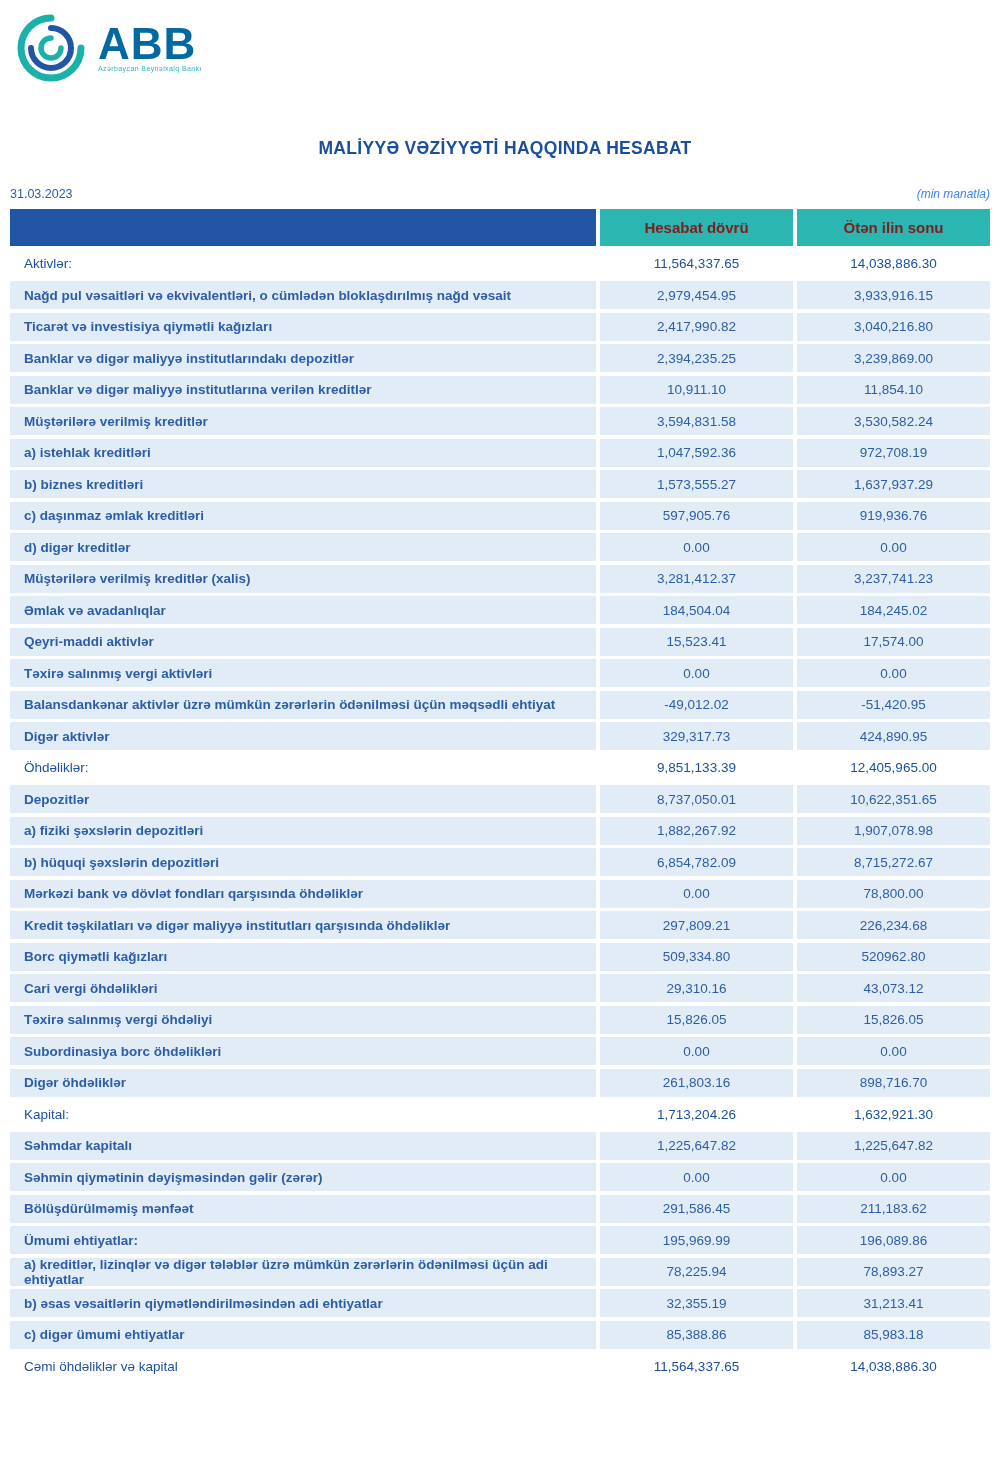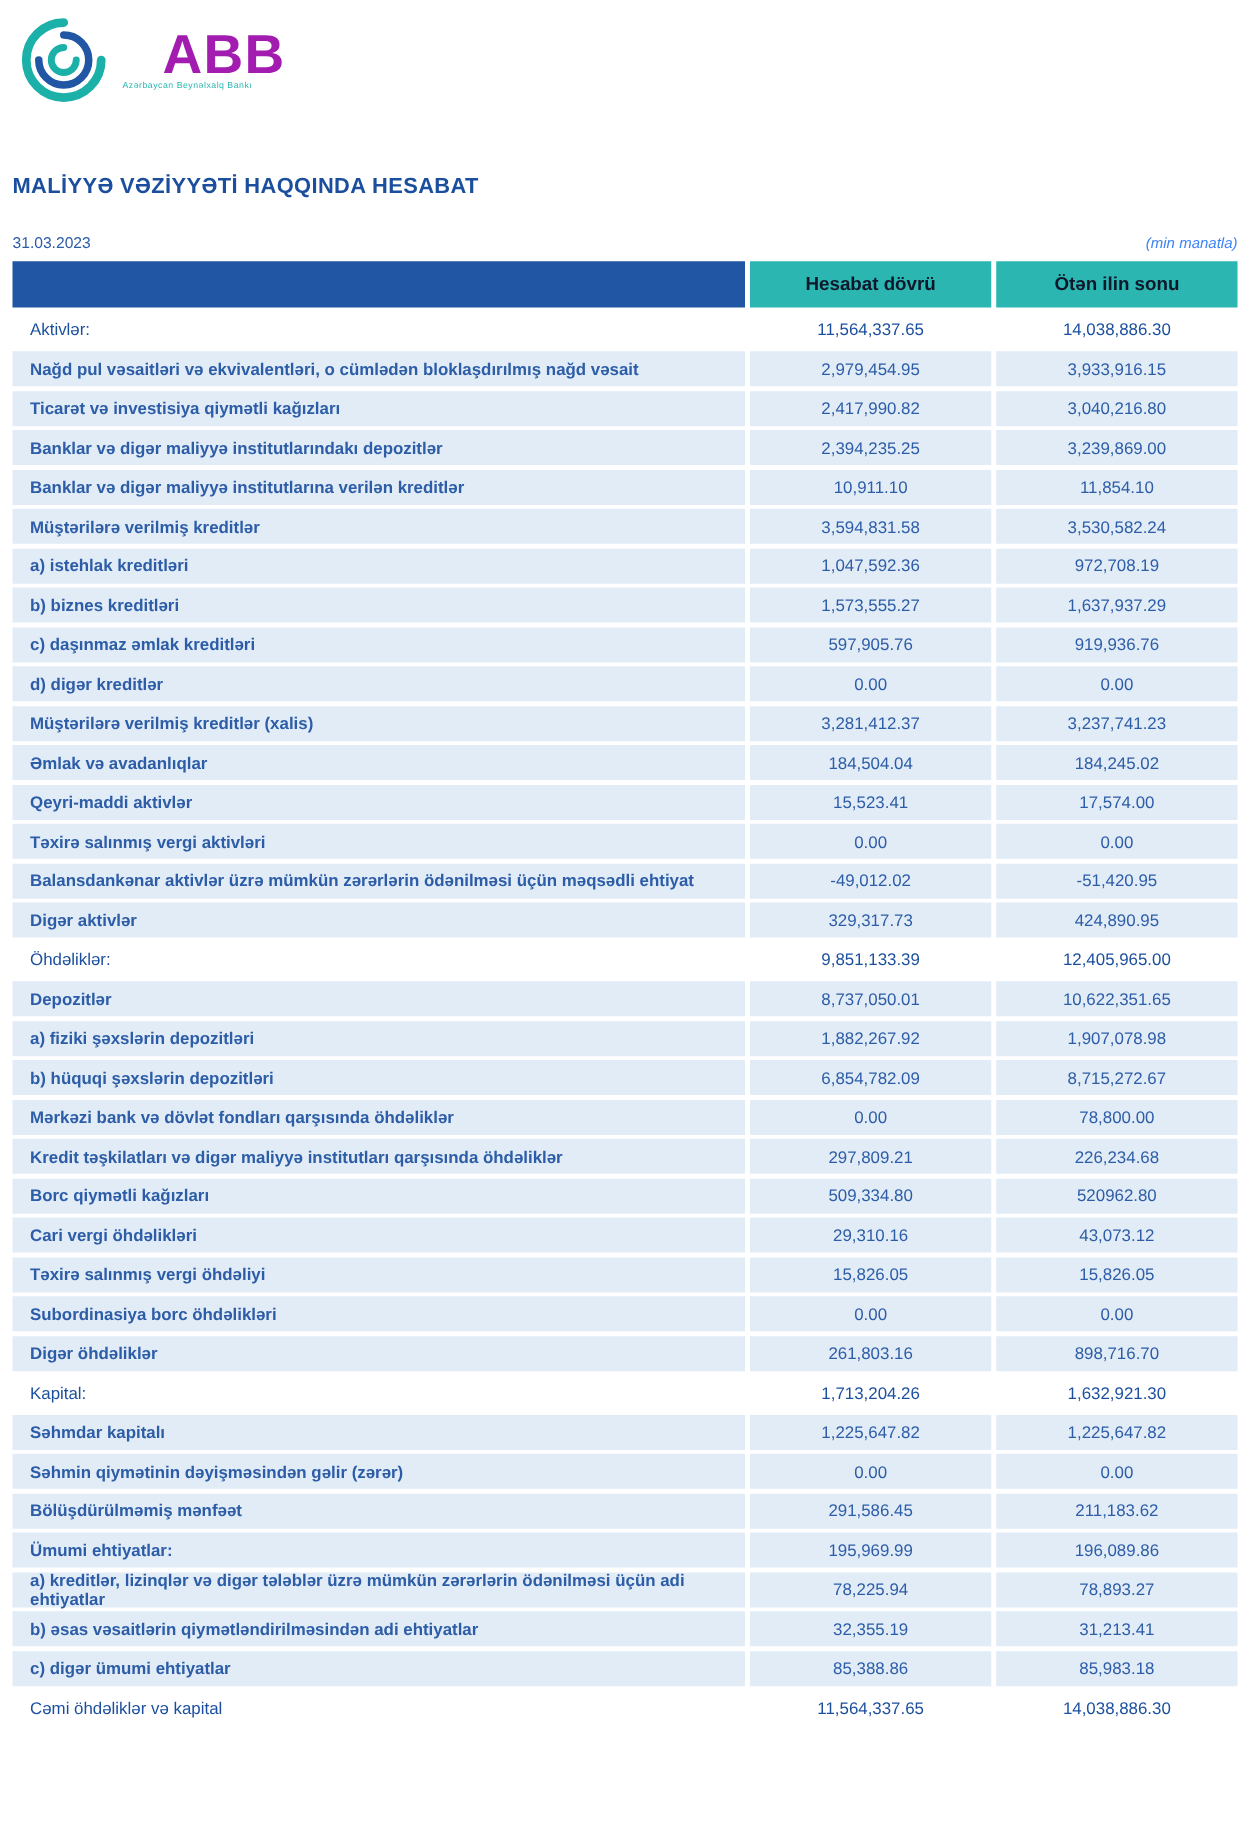--- a/index.html
+++ b/index.html
@@ -20,34 +20,34 @@
   .logo{
     display:flex;
     align-items:center;
     gap:10px;
     padding:10px 0 0 14px;
     height:86px;
   }
   .logo-word{
     font-size:44px;
     font-weight:bold;
-    color:#a21caf;
+    color:#0369a1;
     line-height:0.9;
     letter-spacing:1px;
-    margin-left:32px;
   }
   .logo-sub{
     font-size:7px;
     color:#2bb6b1;
     letter-spacing:0.4px;
     margin-top:2px;
   }
   
   .title{
     margin-top:52px;
+    text-align:center;
     font-size:17.5px;
     font-weight:bold;
     color:#1b4f9e;
     letter-spacing:0.3px;
     margin-left:10px;
   }
   
   .meta{
     width:980px;
     margin:28px auto 8px auto;
@@ -62,21 +62,21 @@
   .trow{
     display:grid;
     grid-template-columns:1fr 193px 193px;
     column-gap:4px;
     margin-bottom:3.5px;
   }
   .thead{height:37px;margin-bottom:3.5px;}
   .thead .blank{background:var(--header-blue);}
   .thead .hcell{
     background:var(--teal);
-    color:#0f172a;
+    color:#7f1d1d;
     font-weight:bold;
     font-size:15px;
     display:flex;
     align-items:center;
     justify-content:center;
   }
   .cell{
     background:var(--row-blue);
     color:var(--text-blue);
     font-size:13.5px;

